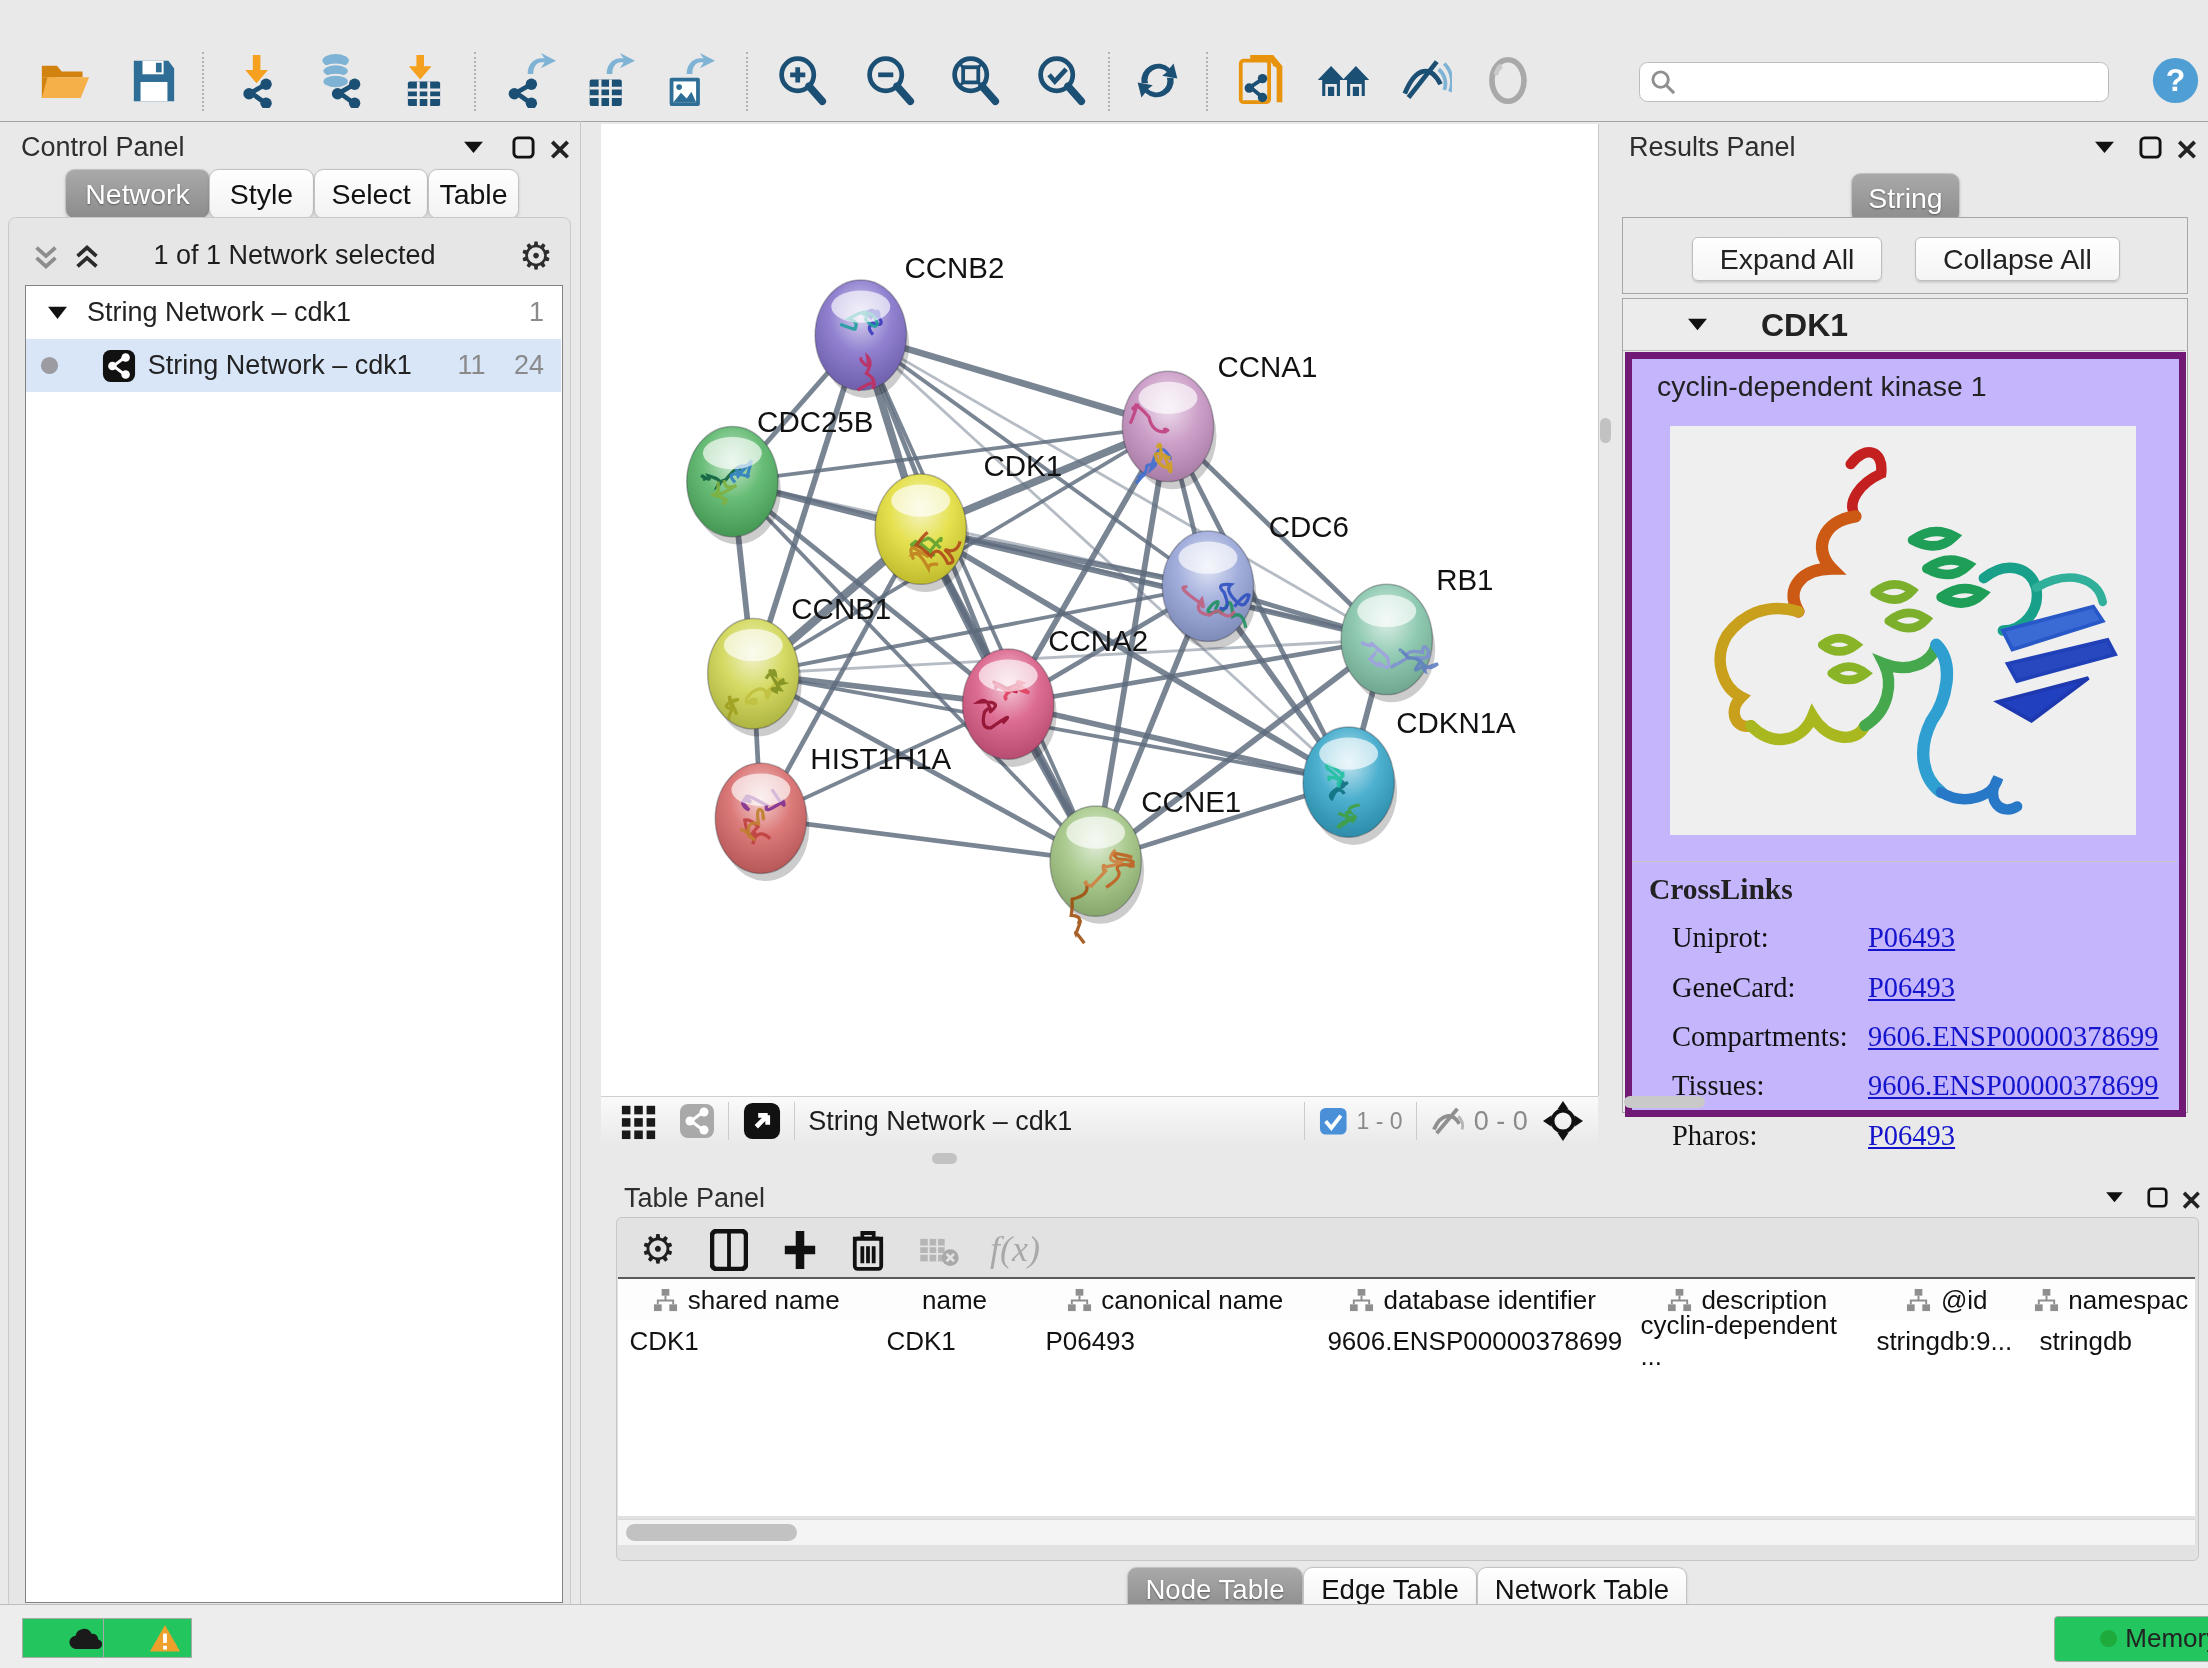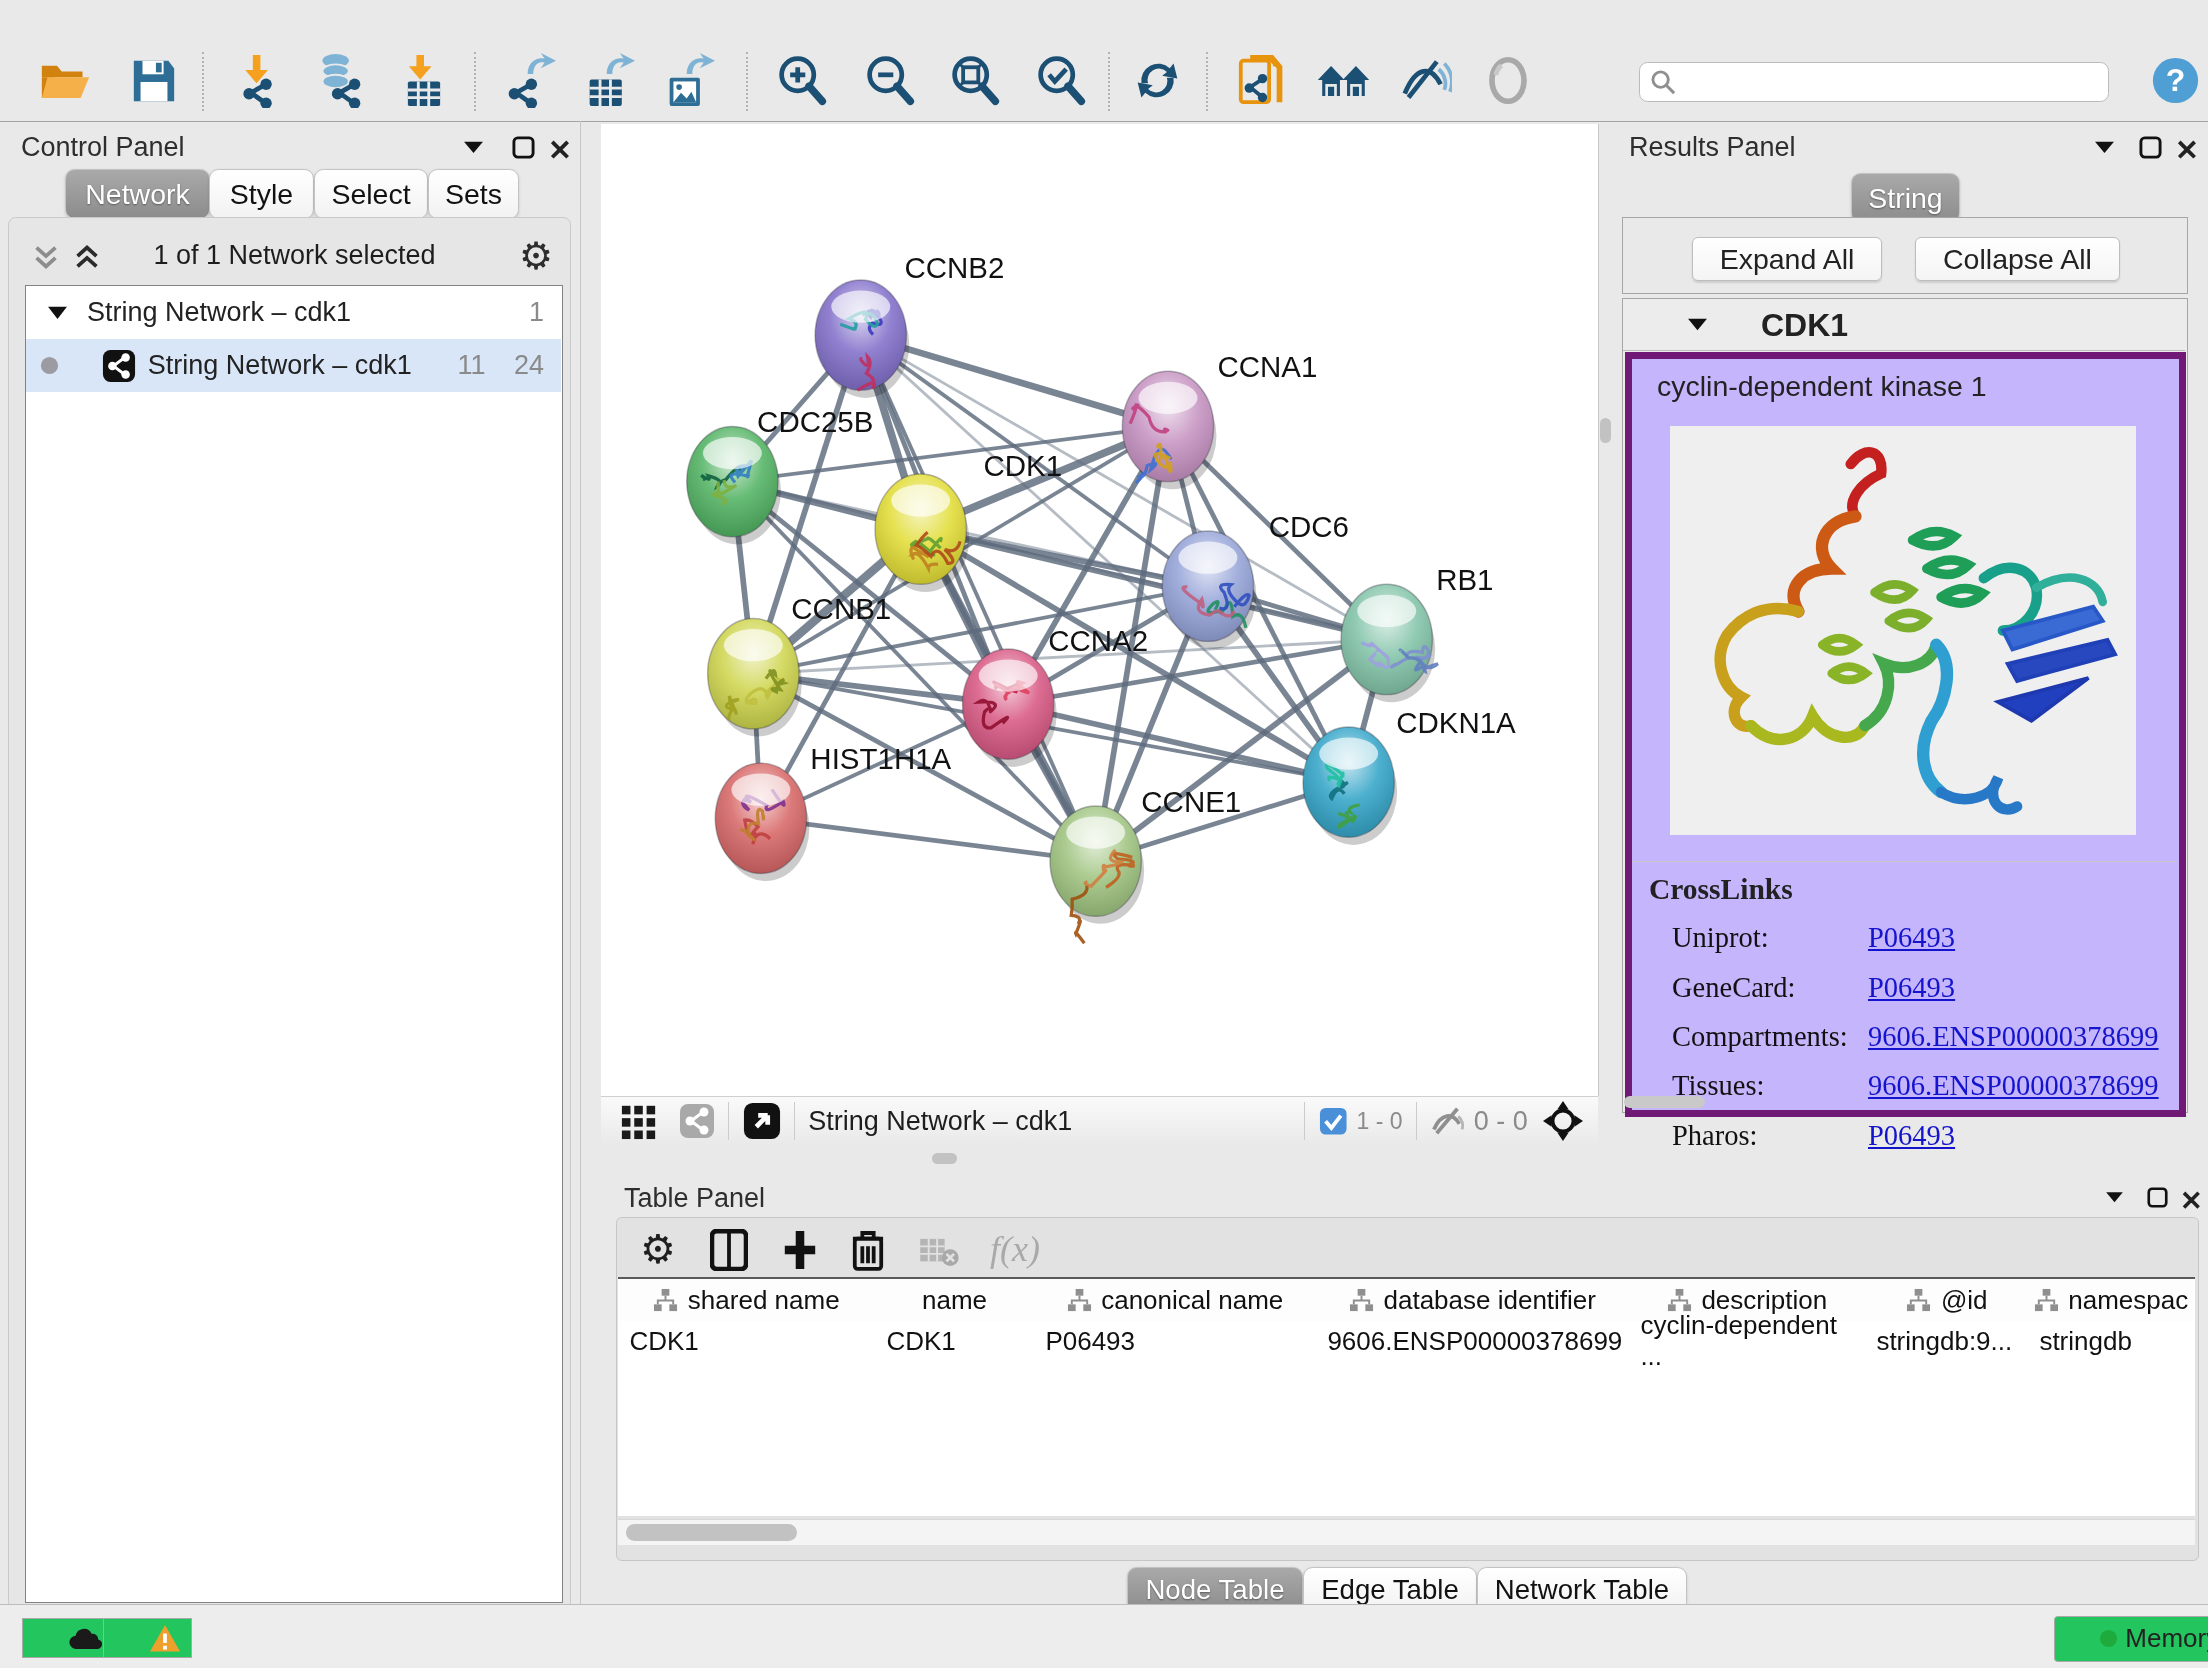--- a/index.html
+++ b/index.html
@@ -248,21 +248,21 @@
     <div class="abs" style="left:512px;top:15px">
         <svg width="23" height="23" viewBox="0 0 24 24">
           <rect x="2" y="2" width="20" height="20" rx="4" fill="none" stroke="#111" stroke-width="3"></rect>
         </svg>
       </div>
     <div class="abs" style="left:548px;top:13.3px;font-size:28.5px;font-weight:bold">✕</div>
   </div>
   <div class="abs tabbtn active" style="left:65px;top:169px;width:143px">Network</div>
   <div class="abs tabbtn" style="left:209px;top:169px;width:103px">Style</div>
   <div class="abs tabbtn" style="left:314px;top:169px;width:112px">Select</div>
-  <div class="abs tabbtn" style="left:428px;top:169px;width:89px">Sets</div>
+  <div class="abs tabbtn" style="left:428px;top:169px;width:89px">Table</div>
 
   <div class="abs" id="cp-inner"></div>
   <div class="abs" style="left:28.5px;top:240px">
     <svg width="34" height="34" viewBox="0 0 36 36">
         <g stroke="#8d8d8d" stroke-width="4" fill="none">
           <path d="M8 8 l10 9 10-9"></path>
           <path d="M8 19 l10 9 10-9"></path>
         </g>
       </svg>
   </div>

